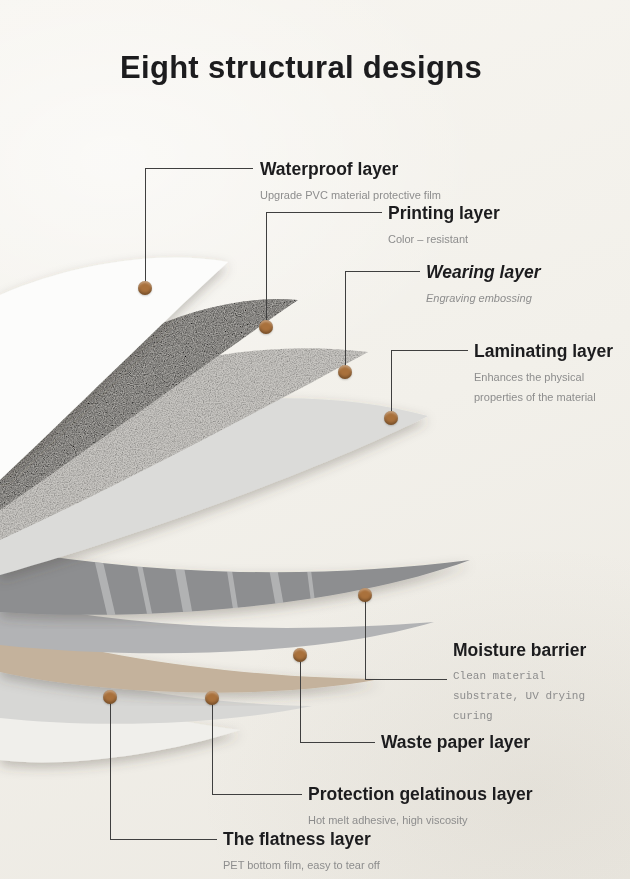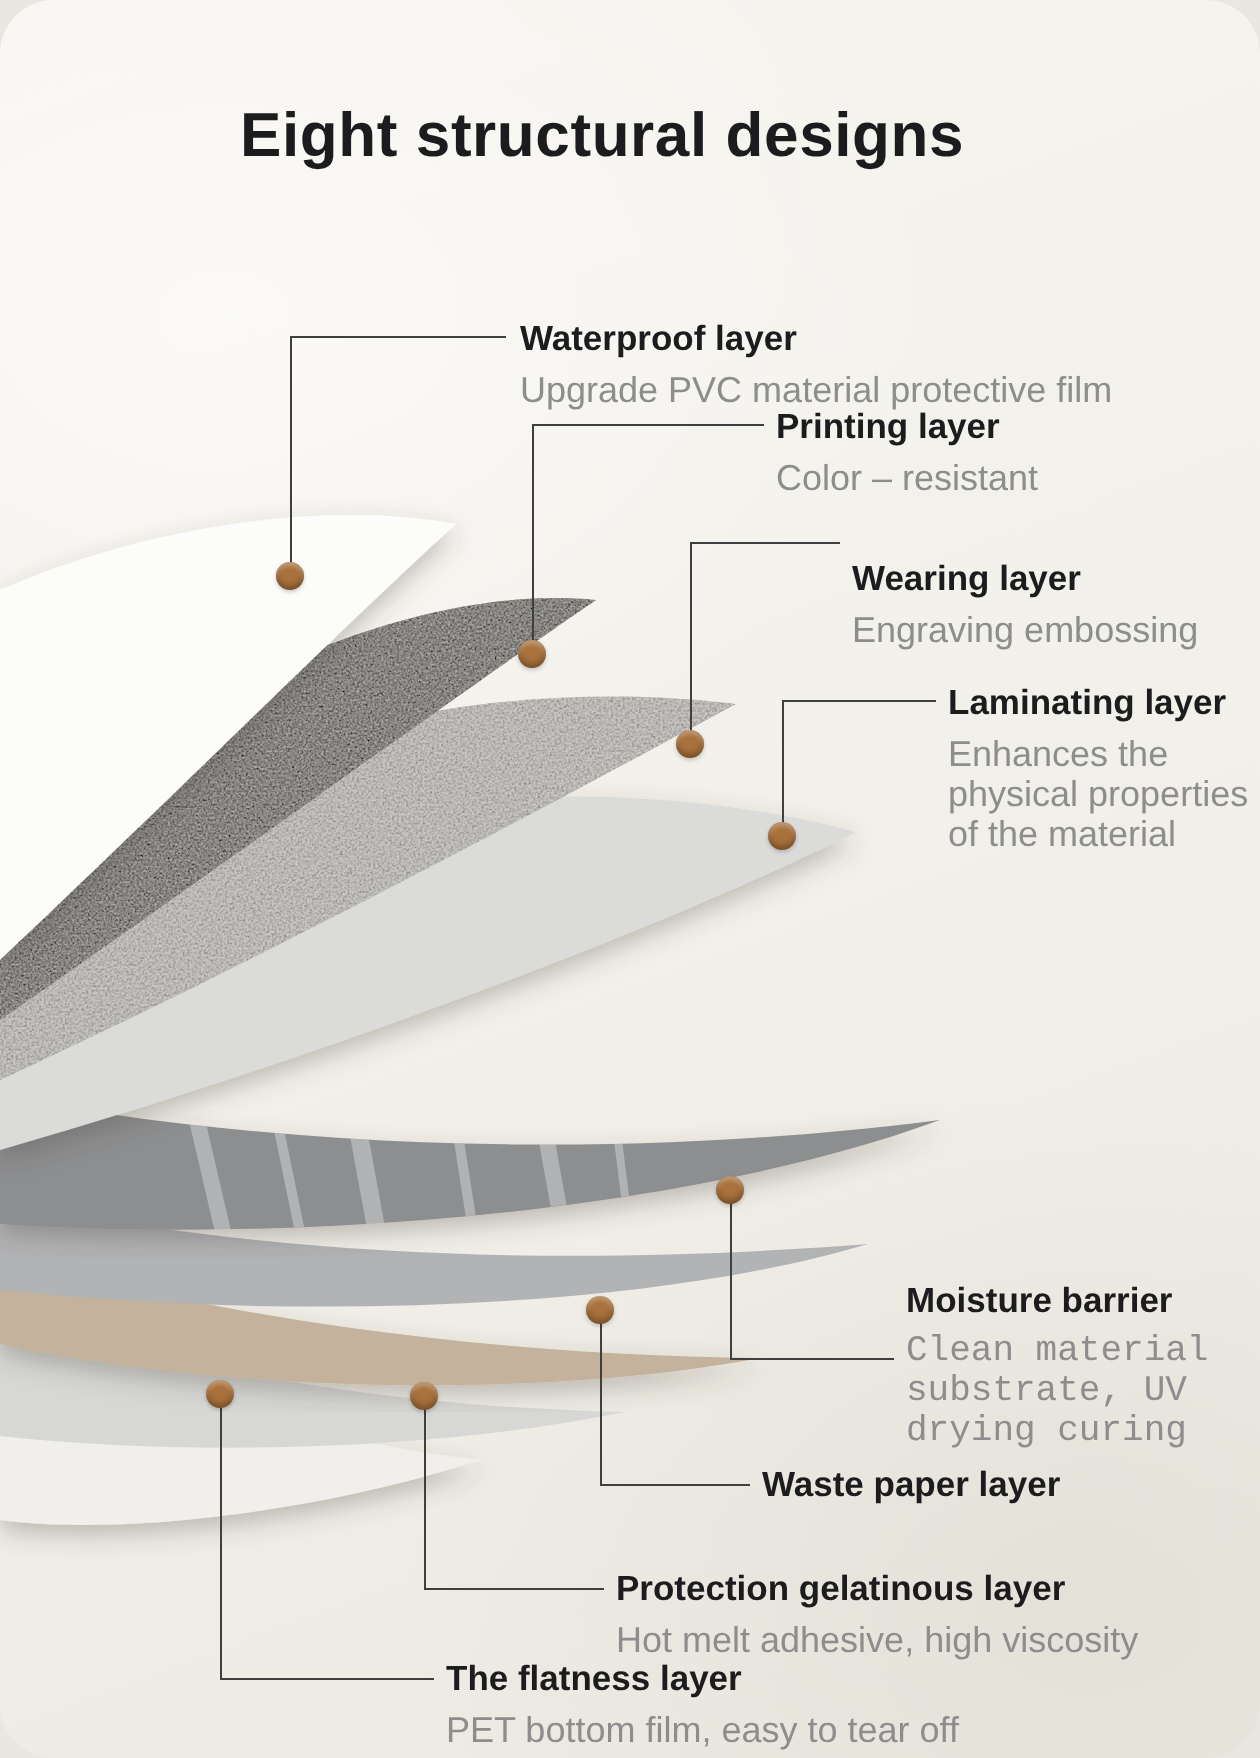--- a/index.html
+++ b/index.html
@@ -1,20 +1,19 @@
 <!DOCTYPE html>
 <html style="--dot: #a9713c; --connector: #3f3f3f; --title-text: #1c1c1e; --desc-text: #8d8d8d;"><head>
 <meta charset="utf-8">
 <style>
   html,body{margin:0;padding:0;background:#e9e7e1;}
   .stage{
     position:relative;width:630px;height:879px;overflow:hidden;
     background:linear-gradient(160deg,#f7f5f0 0%,#f2f0ea 50%,#ece9e2 100%);
     font-family:"Liberation Sans",sans-serif;
-    border-radius:27px;
   }
   .stage::before{
     content:"";position:absolute;inset:0;
     background:radial-gradient(620px 420px at 18% 18%,rgba(255,255,255,.55),rgba(255,255,255,0) 60%),
                radial-gradient(520px 380px at 85% 90%,rgba(120,110,90,.08),rgba(120,110,90,0) 65%);
     pointer-events:none;
   }
   .title{
     position:absolute;left:120px;top:50px;margin:0;z-index:4;
     font-size:31px;font-weight:700;letter-spacing:.3px;color:var(--title-text,#1c1c1e);
@@ -34,22 +33,22 @@
   .dot{
     position:absolute;z-index:3;width:14px;height:14px;border-radius:50%;
     background:var(--dot,#a9713c);
     box-shadow:inset 0 -2px 3px rgba(0,0,0,.3),inset 0 2px 2px rgba(255,255,255,.3),0 1px 2px rgba(0,0,0,.2);
   }
   .d1{left:138px;top:281px;} .d2{left:259px;top:320px;} .d3{left:338px;top:365px;}
   .d4{left:384px;top:411px;} .d5{left:358px;top:588px;} .d6{left:293px;top:648px;}
   .d7{left:205px;top:691px;} .d8{left:103px;top:690px;}
   .callout{position:absolute;z-index:4;}
   .c-title{font-size:17.5px;font-weight:600;color:var(--title-text,#1c1c1e);line-height:22px;}
-  .c-desc{font-size:18px;color:var(--desc-text,#8d8d8d);line-height:20px;margin-top:5px;}
-  .c1l{left:260px;top:158px;} .c2l{left:388px;top:202px;} .c3l{left:426px;top:278px;}
+  .c-desc{font-size:11px;color:var(--desc-text,#8d8d8d);line-height:20px;margin-top:5px;}
+  .c1l{left:260px;top:158px;} .c2l{left:388px;top:202px;} .c3l{left:426px;top:261px;font-style:italic;}
   .c4l{left:474px;top:340px;} .c5l{left:453px;top:639px;} .c6l{left:381px;top:731px;}
   .c7l{left:308px;top:783px;} .c8l{left:223px;top:828px;}
   .c4l .c-desc{width:158px;} .c5l .c-desc{width:160px;font-family:Liberation Mono, monospace;}
 </style>
 </head>
 <body>
 
 <div class="stage">
 
   <h1 class="title">Eight structural designs</h1>

